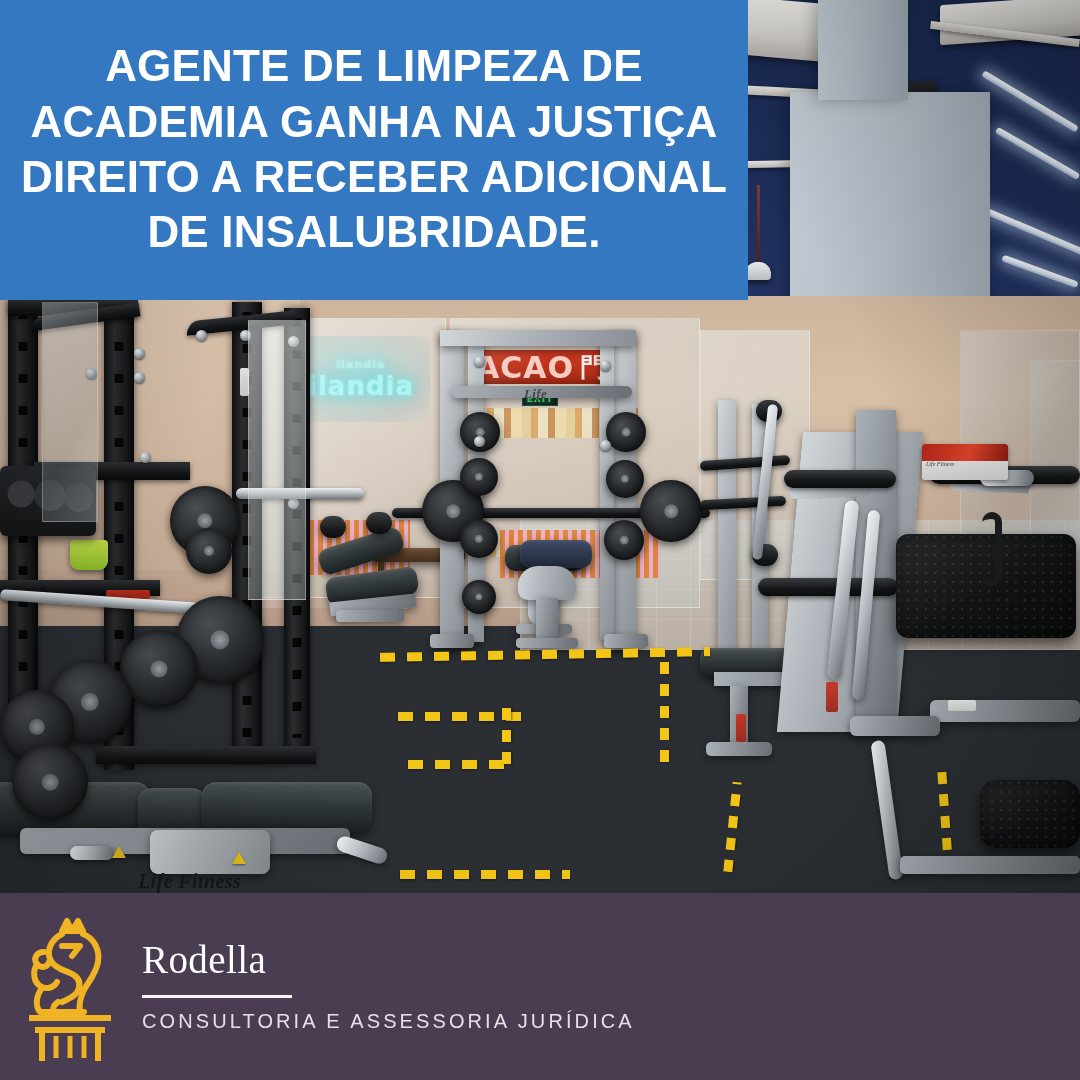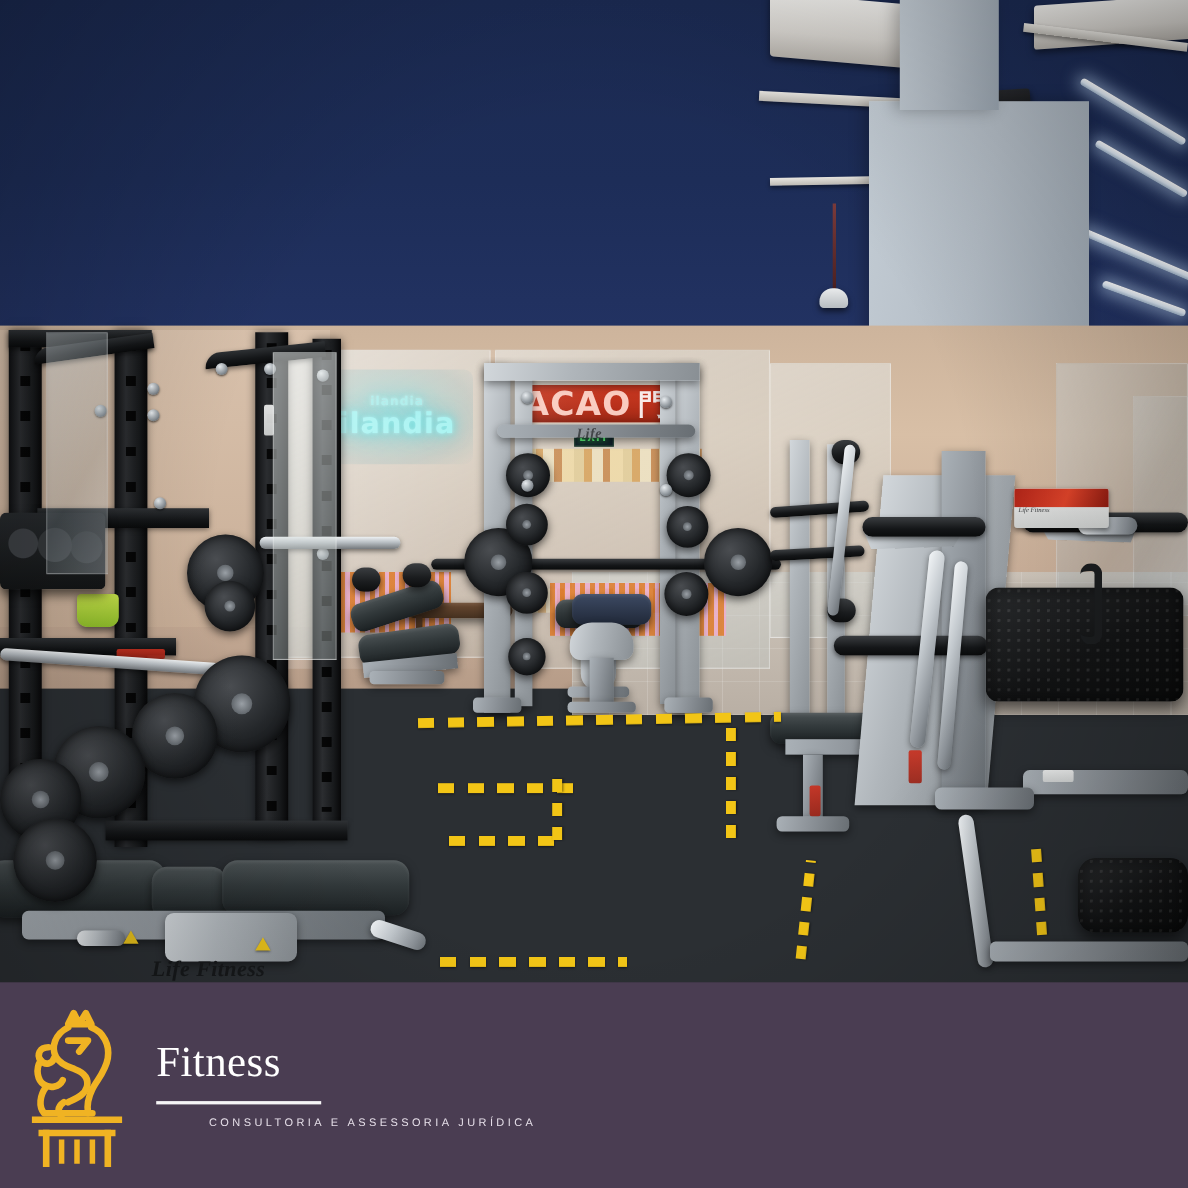--- a/index.html
+++ b/index.html
@@ -310,24 +310,23 @@
     line-height:1.04;
     letter-spacing:.4px;
   }
   .logo-rule{
     width:150px; height:3px; background:#ffffff;
     margin:15px 0 12px; opacity:.95;
   }
   .logo-tag{
     font-family:"Liberation Sans", sans-serif;
     color:#e6dfe9;
-    font-size:10px;
+    font-size:20px;
     letter-spacing:3.1px;
     font-weight:400;
-    margin-left:48px;
   }
 </style>
 </head>
 <body>
 
 <div class="poster">
 
   <div class="photo">
 
     <div class="ceiling"></div>
@@ -543,20 +542,23 @@
     <div class="caution-tri" style="left:112px;top:846px;"></div>
     <div class="caution-tri" style="left:232px;top:852px;"></div>
 
     <div class="brand-script" style="position:absolute;left:138px;top:870px;font-size:20px;color:#16181a;">Life Fitness</div>
 
     <div class="plate" style="left:12px;top:744px;width:76px;height:76px;"></div>
 
     <div class="vignette"></div>
   </div>
 
+  <div class="banner" style="background:#3378C0;">
+    <h1 class="headline">AGENTE DE LIMPEZA DE ACADEMIA GANHA NA JUSTIÇA DIREITO A RECEBER ADICIONAL DE INSALUBRIDADE.</h1>
+  </div>
 
   <div class="footer" style="background:#4A3D52;">
 
     <div class="logo-mark">
       <svg viewBox="0 0 96 150" width="96" height="150" aria-hidden="true">
         <g fill="none" stroke="#F0B323" stroke-width="6" stroke-linecap="round" stroke-linejoin="round">
 
           <path d="M40 19 L45 9 L50 19 L56 9 L61 19 Z"></path>
 
           <path d="M40 22 C28 28 24 40 29 49 C33 56 41 58 46 60
@@ -581,20 +583,20 @@
 
         <g stroke="#F0B323" stroke-width="5" stroke-linecap="butt">
           <line x1="34" y1="124" x2="34" y2="146"></line>
           <line x1="48" y1="124" x2="48" y2="146"></line>
           <line x1="62" y1="124" x2="62" y2="146"></line>
         </g>
       </svg>
     </div>
 
     <div class="logo-text">
-      <span class="logo-name">Fitness</span>
+      <span class="logo-name">Rodella</span>
       <div class="logo-rule"></div>
       <span class="logo-tag">CONSULTORIA E ASSESSORIA JURÍDICA</span>
     </div>
 
   </div>
 
 </div>
 
 </body></html>

